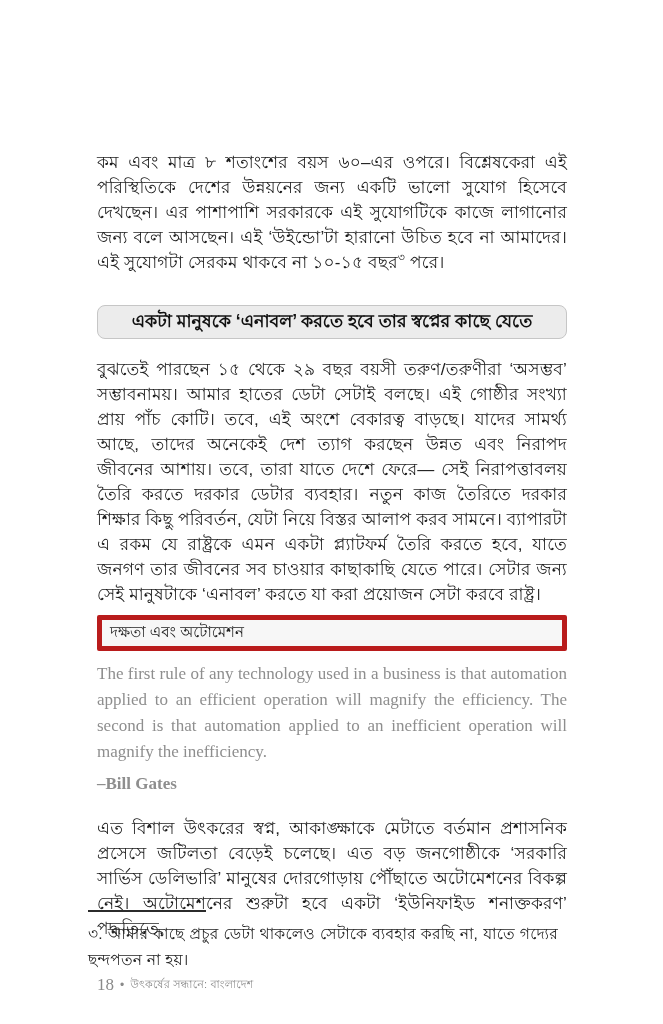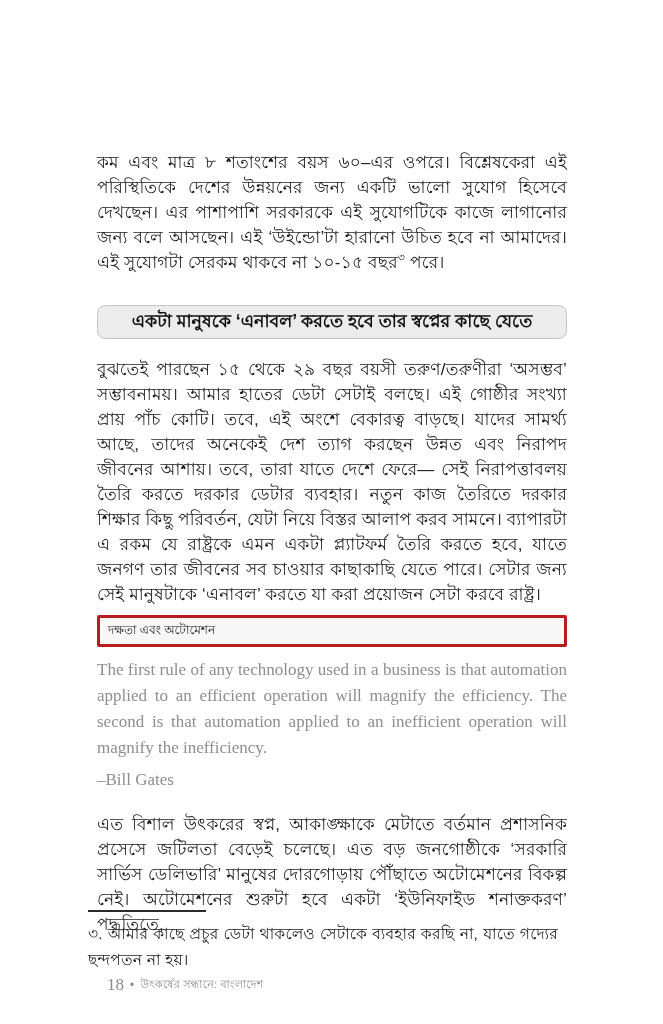--- a/index.html
+++ b/index.html
@@ -47,40 +47,41 @@
     border-radius: 8px;
     line-height: 24px;
     white-space: nowrap;
     text-align: center;
   }
   .sub-heading {
     box-sizing: border-box;
     margin: 8px 0 10px 0;
     padding: 2px 8px 4px 8px;
     width: 100%;
-    font-size: 12px;
+    font-size: 15px;
     line-height: 20px;
     color: #222222;
     background: #f7f7f7;
-    border: 3px solid #b91c1c;
+    border: 5px solid #b91c1c;
     border-radius: 2px;
   }
   .quote {
     margin: 0;
     font-family: "Liberation Serif", serif;
     font-size: 17px;
     line-height: 26px;
     text-align: justify;
     color: #8e8e8e;
   }
   .attribution {
     margin: 9px 0 22px 0;
     font-family: "Liberation Serif", serif;
     font-size: 17px;
     color: #8e8e8e;
+    font-weight: bold;
   }
   .footnote-ref {
     font-size: 11px;
     vertical-align: super;
     line-height: 0;
     color: #1c1c1c;
   }
   .footnote-area {
     position: absolute;
     left: 88px;
@@ -96,21 +97,21 @@
   .footnote {
     margin: 0;
     font-size: 15.5px;
     line-height: 26px;
     text-align: justify;
     color: #222222;
     letter-spacing: 0.2px;
   }
   .page-footer {
     position: absolute;
-    left: 107px;
+    left: 97px;
     top: 931px;
     width: 470px;
     font-size: 16px;
     color: #8a8a8a;
     display: flex;
     align-items: center;
     gap: 6px;
   }
   .page-number {
     font-family: "Liberation Serif", serif;

